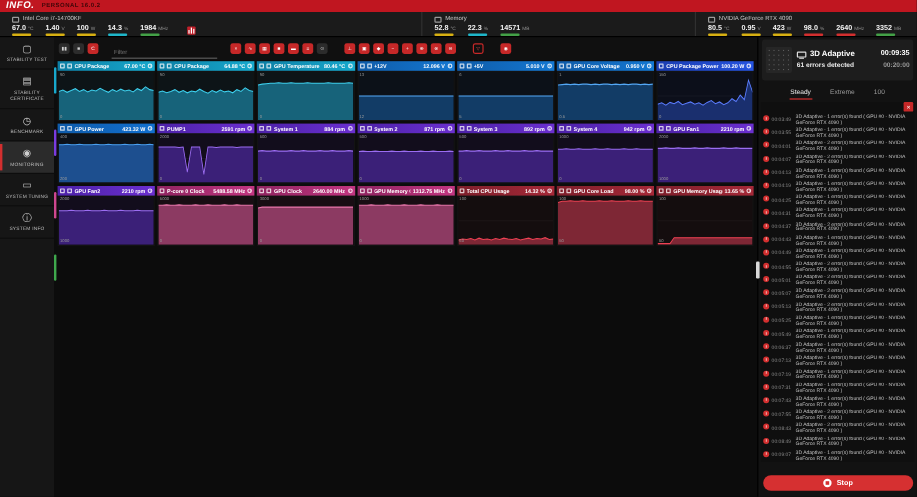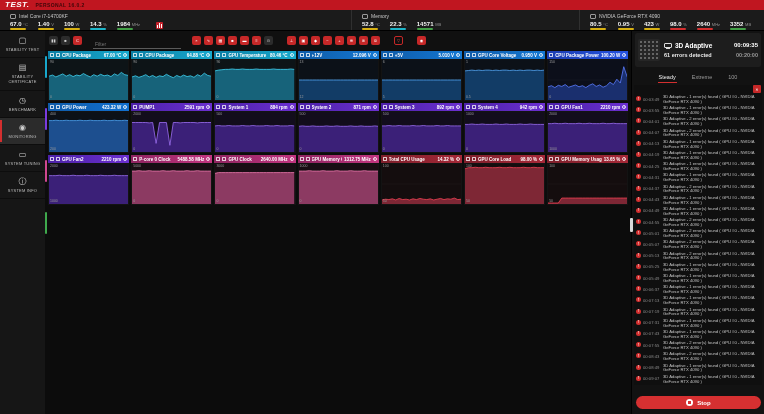--- a/index.html
+++ b/index.html
@@ -100,21 +100,21 @@
   #stop-btn { position:absolute; left:4px; bottom:5px; width:125px; height:13px; background:#d63031; border-radius:7px;
     display:flex; align-items:center; justify-content:center; gap:4px; cursor:pointer; }
   #stop-ico { width:7px; height:7px; border-radius:50%; background:#fff; position:relative; }
   #stop-ico::after { content:""; position:absolute; left:2px; top:2px; width:3px; height:3px; background:#d63031; }
   #stop-label { font-size:6px; font-weight:bold; color:#fff; }
 </style>
 </head>
 <body>
 
 <div id="titlebar">
-  <span id="logo">TEST.</span>
+  <span id="logo">INFO.</span>
   <span id="edition">PERSONAL 16.0.2</span>
 </div>
 
 <div id="hwbar">
   <div class="hw-sec" style="width:352px;">
     <div class="hw-head">
       <span class="hw-chip"></span>
       <span class="hw-name">Intel Core i7-14700KF</span>
     </div>
     <div class="hw-stats">

